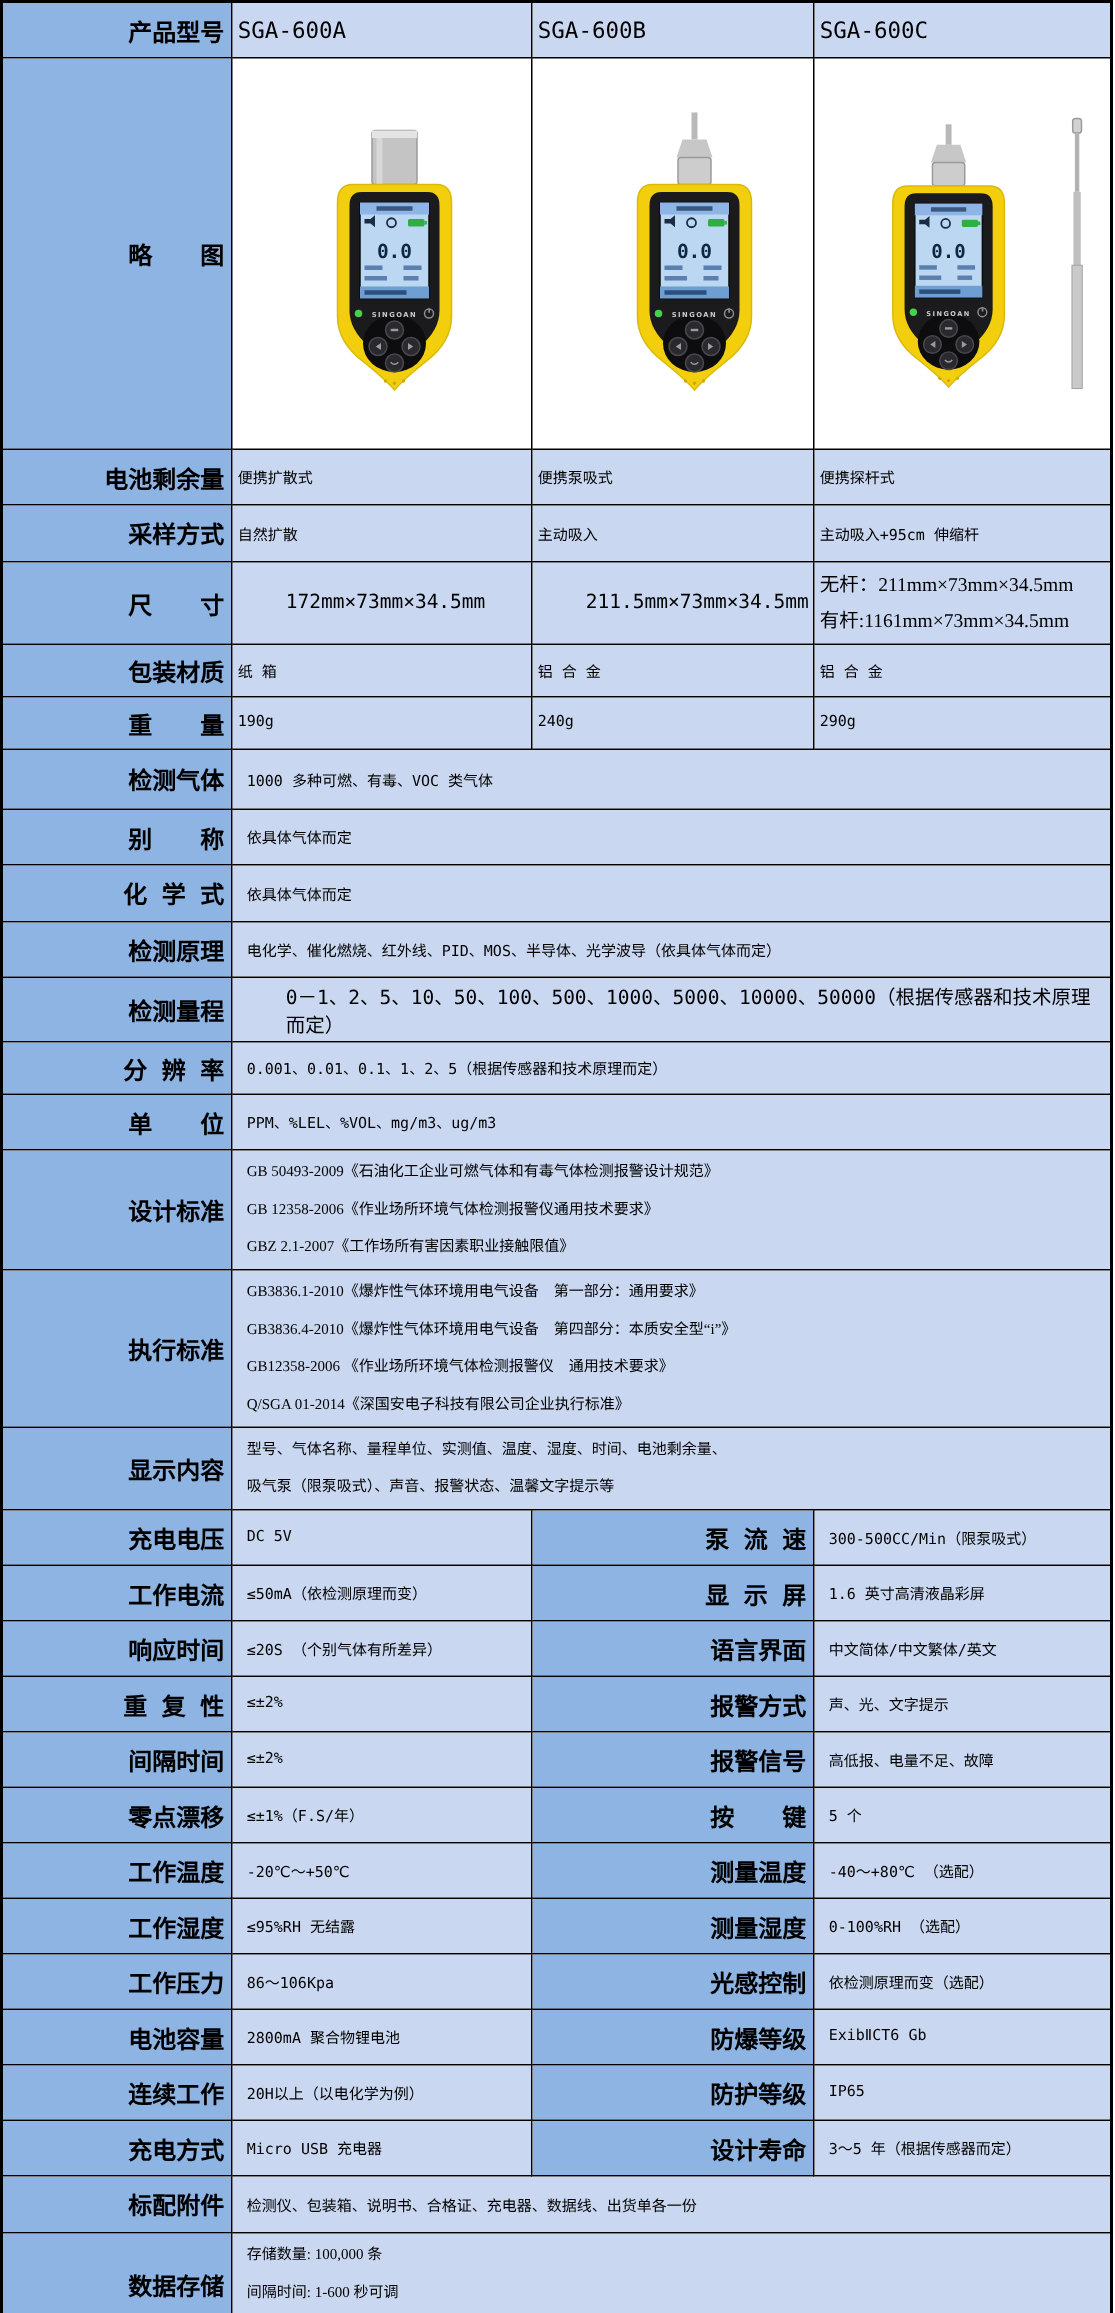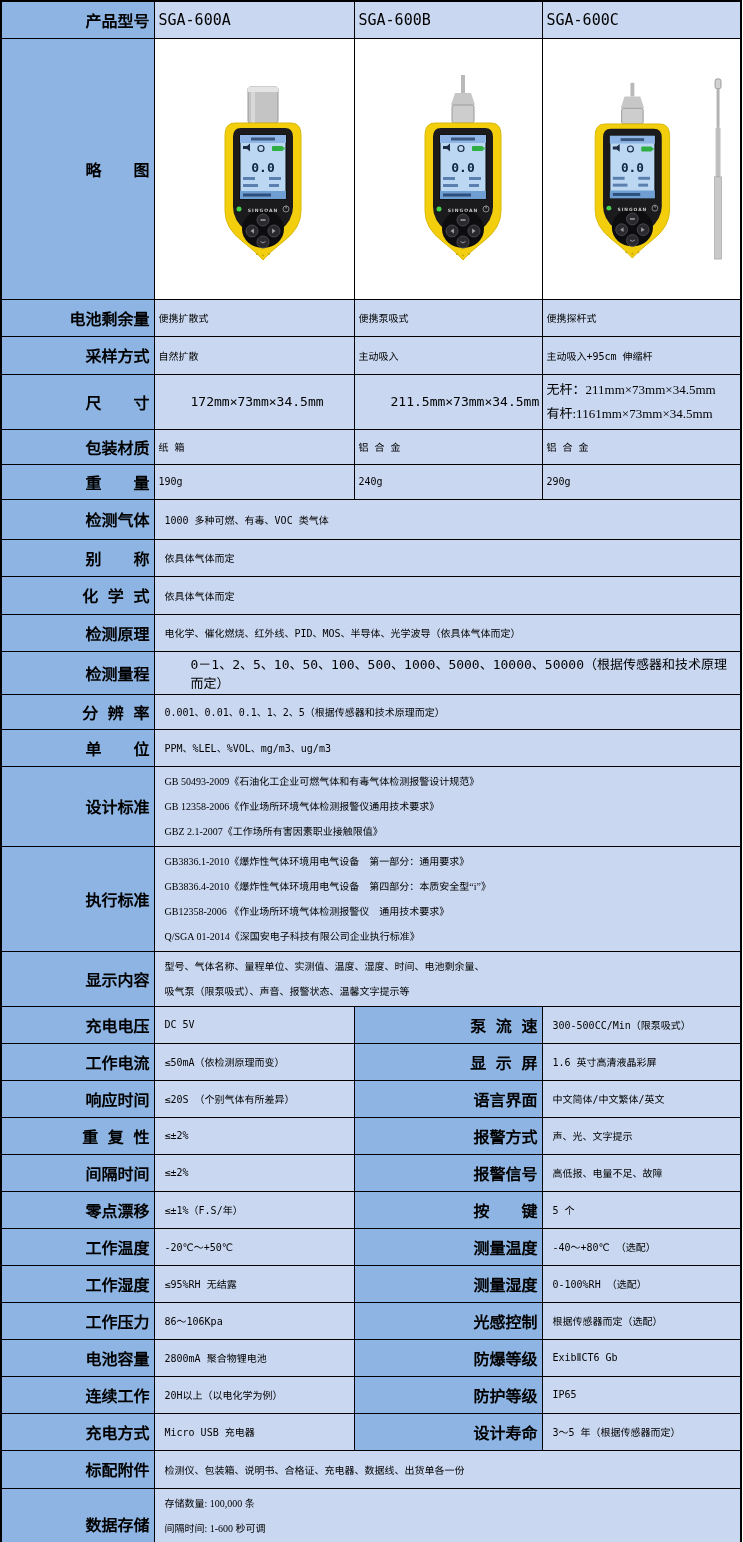--- a/index.html
+++ b/index.html
@@ -277,21 +277,21 @@
   <tr style="height:37px">
     <td class="lbl">工作湿度</td>
     <td class="val">≤95%RH 无结露</td>
     <td class="lbl">测量湿度</td>
     <td class="val">0-100%RH （选配）</td>
   </tr>
   <tr style="height:37px">
     <td class="lbl">工作压力</td>
     <td class="val">86～106Kpa</td>
     <td class="lbl">光感控制</td>
-    <td class="val">根据传感器而定（选配）</td>
+    <td class="val">依检测原理而变（选配）</td>
   </tr>
   <tr style="height:37px">
     <td class="lbl">电池容量</td>
     <td class="val">2800mA 聚合物锂电池</td>
     <td class="lbl">防爆等级</td>
     <td class="val">ExibⅡCT6 Gb</td>
   </tr>
   <tr style="height:37px">
     <td class="lbl">连续工作</td>
     <td class="val">20H以上（以电化学为例）</td>

